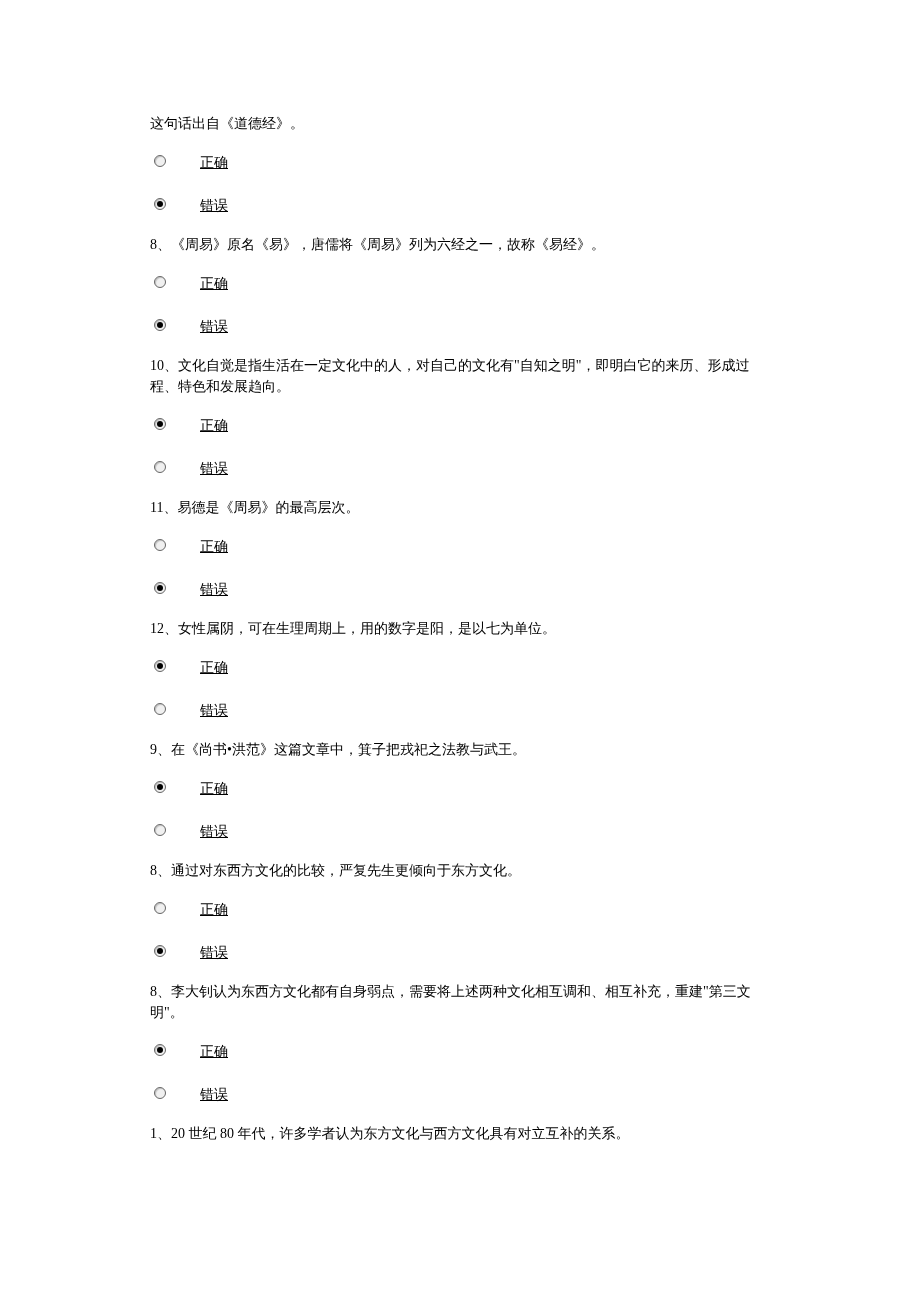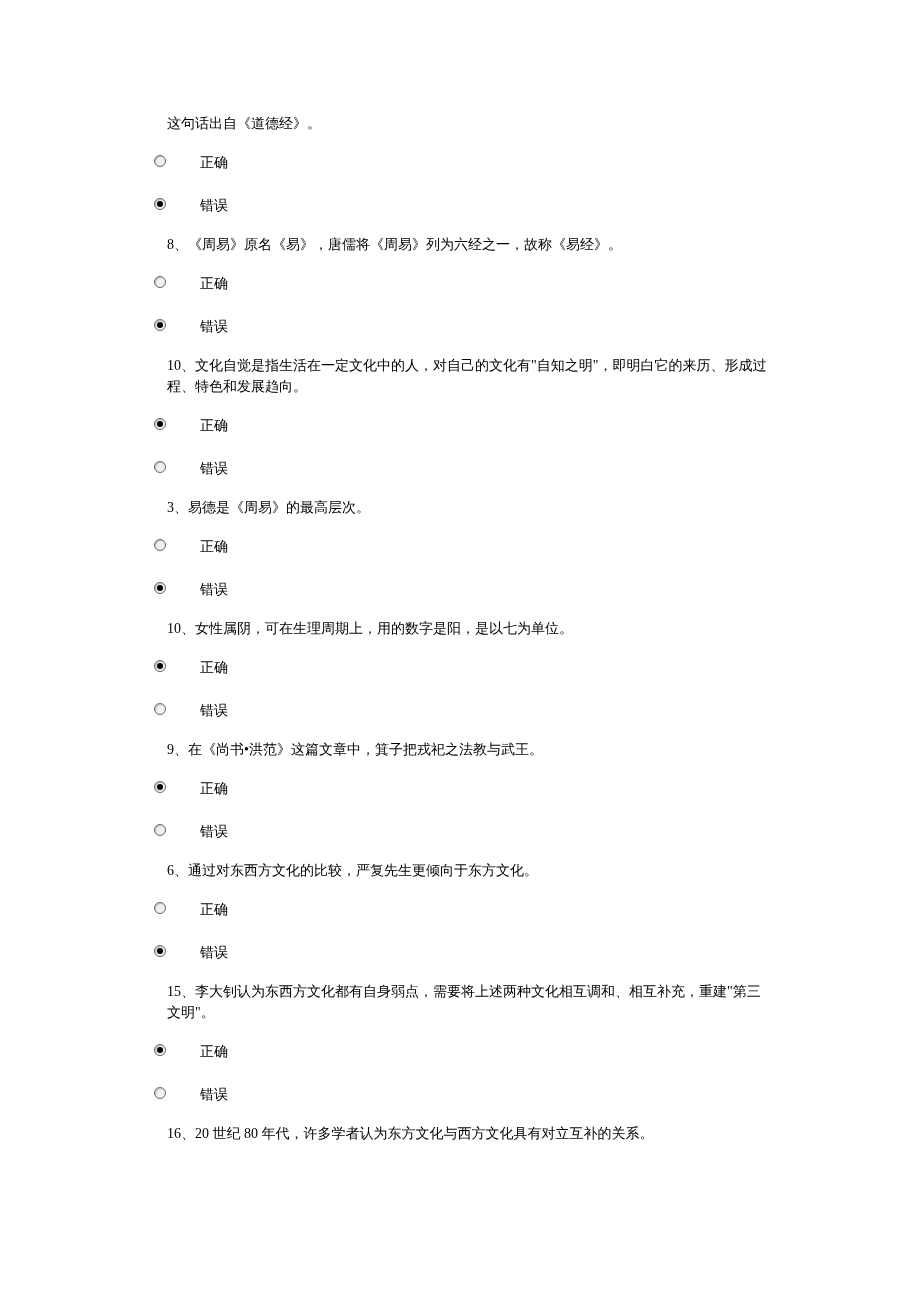--- a/index.html
+++ b/index.html
@@ -12,27 +12,27 @@
       font-family: "SimSun", "宋体", serif;
       width: 920px;
       padding: 105px 150px 80px 150px;
       font-size: 14px;
       color: #000000;
       line-height: 1.5;
     }
     .question-text {
       margin-bottom: 14px;
       margin-top: 8px;
-      margin-left: 17px;
     }
     .option-row {
       display: flex;
       align-items: center;
       margin-bottom: 18px;
       margin-top: 6px;
+      text-decoration: underline;
     }
     .radio-wrapper {
       width: 50px;
       display: flex;
       align-items: center;
       justify-content: flex-start;
       padding-left: 4px;
     }
     .radio {
       width: 12px;
@@ -97,35 +97,35 @@
     </div>
   <span class="option-label">正确</span>
 </div>
 <div class="option-row">
   <div class="radio-wrapper">
       <span class="radio"></span>
     </div>
   <span class="option-label">错误</span>
 </div>
 
-<div class="question-text">3、易德是《周易》的最高层次。</div>
+<div class="question-text">11、易德是《周易》的最高层次。</div>
 <div class="option-row">
   <div class="radio-wrapper">
       <span class="radio"></span>
     </div>
   <span class="option-label">正确</span>
 </div>
 <div class="option-row">
   <div class="radio-wrapper">
       <span class="radio selected"></span>
     </div>
   <span class="option-label">错误</span>
 </div>
 
-<div class="question-text">10、女性属阴，可在生理周期上，用的数字是阳，是以七为单位。</div>
+<div class="question-text">12、女性属阴，可在生理周期上，用的数字是阳，是以七为单位。</div>
 <div class="option-row">
   <div class="radio-wrapper">
       <span class="radio selected"></span>
     </div>
   <span class="option-label">正确</span>
 </div>
 <div class="option-row">
   <div class="radio-wrapper">
       <span class="radio"></span>
     </div>
@@ -139,41 +139,41 @@
     </div>
   <span class="option-label">正确</span>
 </div>
 <div class="option-row">
   <div class="radio-wrapper">
       <span class="radio"></span>
     </div>
   <span class="option-label">错误</span>
 </div>
 
-<div class="question-text">6、通过对东西方文化的比较，严复先生更倾向于东方文化。</div>
+<div class="question-text">8、通过对东西方文化的比较，严复先生更倾向于东方文化。</div>
 <div class="option-row">
   <div class="radio-wrapper">
       <span class="radio"></span>
     </div>
   <span class="option-label">正确</span>
 </div>
 <div class="option-row">
   <div class="radio-wrapper">
       <span class="radio selected"></span>
     </div>
   <span class="option-label">错误</span>
 </div>
 
-<div class="question-text">15、李大钊认为东西方文化都有自身弱点，需要将上述两种文化相互调和、相互补充，重建"第三文明"。</div>
+<div class="question-text">8、李大钊认为东西方文化都有自身弱点，需要将上述两种文化相互调和、相互补充，重建"第三文明"。</div>
 <div class="option-row">
   <div class="radio-wrapper">
       <span class="radio selected"></span>
     </div>
   <span class="option-label">正确</span>
 </div>
 <div class="option-row">
   <div class="radio-wrapper">
       <span class="radio"></span>
     </div>
   <span class="option-label">错误</span>
 </div>
 
-<div class="question-text">16、20 世纪 80 年代，许多学者认为东方文化与西方文化具有对立互补的关系。</div>
+<div class="question-text">1、20 世纪 80 年代，许多学者认为东方文化与西方文化具有对立互补的关系。</div>
 
 </body></html>

